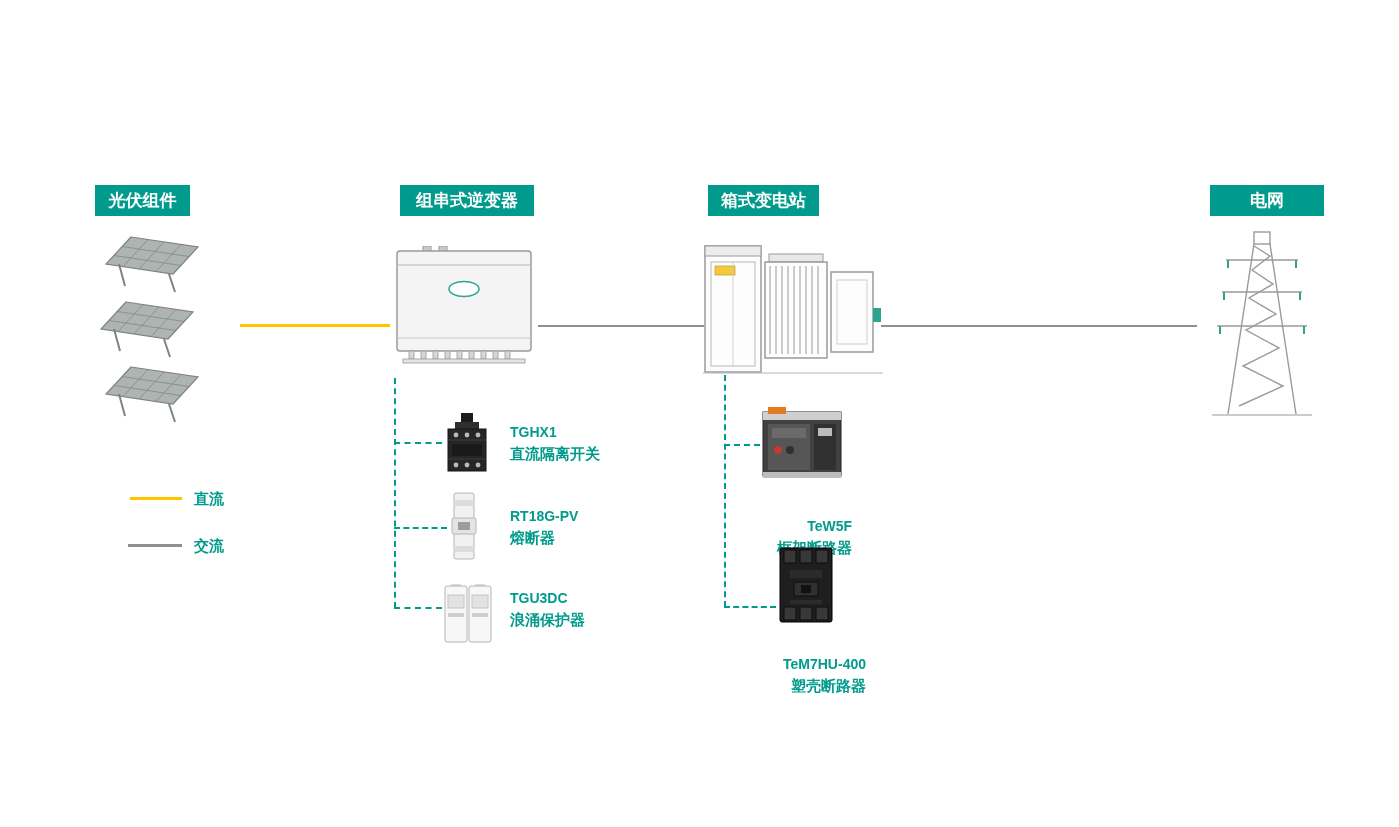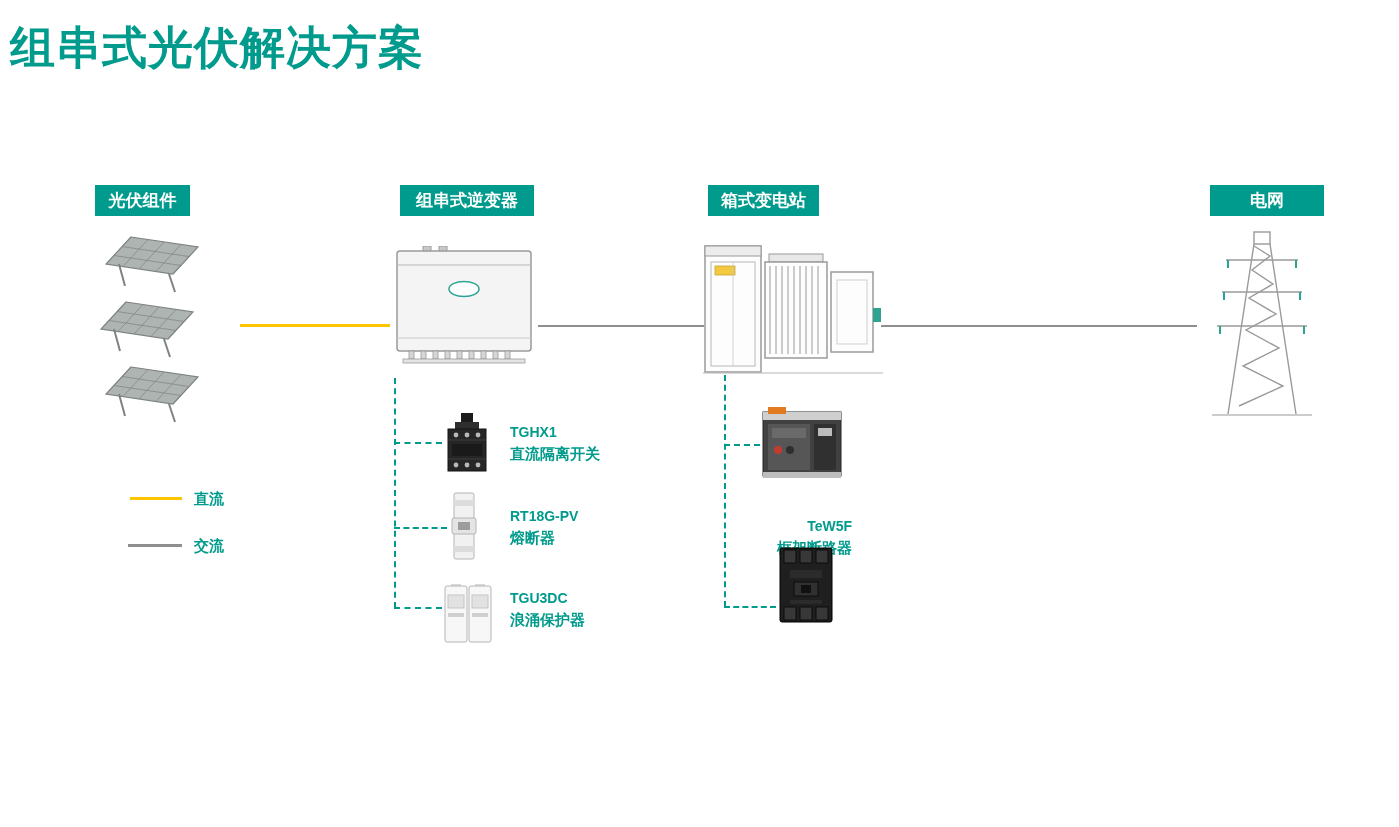--- a/index.html
+++ b/index.html
@@ -24,21 +24,20 @@
   .comp-text .model { color:var(--accent_teal, #009B8C); font-weight:700; font-size:14px; line-height:1.25; }
   .comp-text .cname { color:var(--accent_teal, #009B8C); font-weight:700; font-size:15px; line-height:1.25; margin-top:3px; }
   .comp-text.center { text-align:right;margin-top:32px; }
   .legend-label { position:absolute; color:var(--accent_teal, #009B8C); font-weight:700; font-size:15px; }
 </style>
 </head>
 <body>
 
 <div class="canvas">
 
-  <div class="title">组串式光伏解决方案</div>
 
   <div class="badge" style="left:95px;top:185px;width:95px">光伏组件</div>
   <div class="badge" style="left:400px;top:185px;width:134px">组串式逆变器</div>
   <div class="badge" style="left:708px;top:185px;width:111px">箱式变电站</div>
   <div class="badge" style="left:1210px;top:185px;width:114px">电网</div>
 
   <div class="abs" style="left:105px;top:234px">
     <svg width="95" height="62" viewBox="0 0 95 62">
       <polygon points="26,3 93,13 68,40 1,30" fill="#aeb4b2" stroke="#7d8381" stroke-width="1.2"></polygon>
       <line x1="43" y1="5.5" x2="18" y2="32.5" stroke="#7d8381" stroke-width="0.7"></line>
@@ -249,14 +248,18 @@
         <rect x="7" y="61" width="12" height="13"></rect>
           <rect x="23" y="61" width="12" height="13"></rect>
           <rect x="39" y="61" width="12" height="13"></rect>
       </g>
       <rect x="13" y="24" width="32" height="8" fill="#2b2b2b"></rect>
       <rect x="17" y="36" width="24" height="14" fill="#303030" stroke="#0c0c0c"></rect>
       <rect x="24" y="39" width="10" height="8" fill="#111111"></rect>
       <rect x="13" y="54" width="32" height="4" fill="#2b2b2b"></rect>
     </svg>
   </div>
+  <div class="abs comp-text center" style="left:746px;top:624px;width:120px">
+    <div class="model">TeM7HU-400</div>
+    <div class="cname">塑壳断路器</div>
+  </div>
 
 </div>
 
 </body></html>

